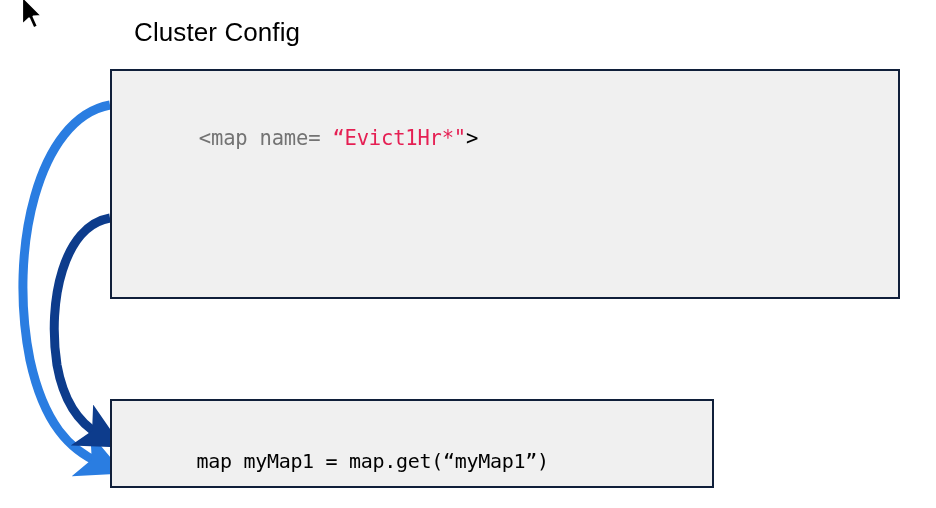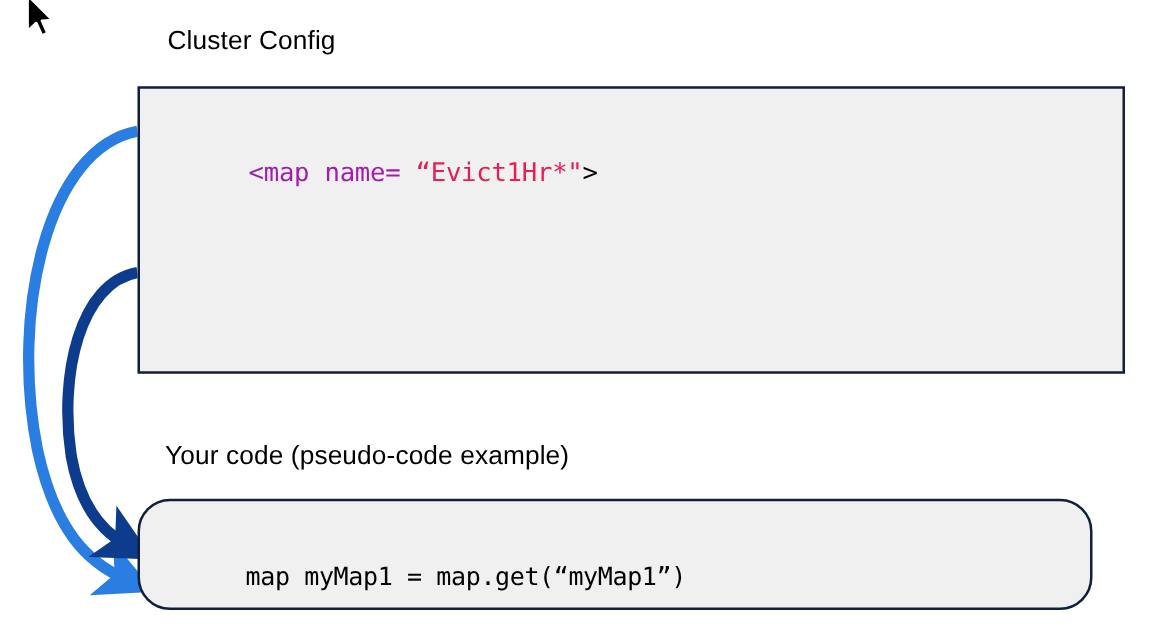--- a/index.html
+++ b/index.html
@@ -28,21 +28,21 @@
     left: 0; top: 0;
     width: 936px;
     height: 508px;
     pointer-events: none;
   }
 
   
   .section-label {
     position: absolute;
     font-family: "Liberation Sans", sans-serif;
-    font-size: 21px;
+    font-size: 26px;
     line-height: 25px;
     color: #000000;
     white-space: nowrap;
     letter-spacing: 0.1px;
   }
   #label-cluster-config { left: 134px; top: 20px; }
   #label-your-code      { left: 132px; top: 352px; }
 
   
   .code-box {
@@ -58,40 +58,39 @@
     left: 110px;
     top: 69px;
     width: 790px;
     height: 230px;
     padding: 16px 0 0 14px;
   }
 
   #your-code-box {
     left: 110px;
     top: 399px;
-    width: 764px;
+    width: 604px;
     height: 89px;
     padding: 11px 0 0 14px;
-    border-radius: 26px;
   }
 
   .code-line {
     font-size: 20.5px;
     line-height: 34px;
     color: #000000;
     white-space: pre;
     letter-spacing: -0.2px;
   }
   #your-code-box .code-line {
     font-size: 20px;
     line-height: 33px;
     letter-spacing: -0.3px;
   }
 
-  .tok-tag    { color: #a21caf; }
+  .tok-tag    { color: #737373; }
   .tok-plain  { color: #000000; }
   .tok-string { color: #e51f53; }
 
   
   #mouse-cursor {
     position: absolute;
     left: 18px;
     top: -6px;
     width: 30px;
     height: 42px;
@@ -122,21 +121,20 @@
   <div class="code-box" id="cluster-config-box">
     <div class="code-line">
       <span class="tok-tag">&lt;map name= </span><span class="tok-string">“Evict1Hr*"</span><span class="tok-plain">&gt;</span>
     </div>
     <div class="code-line">
       
     </div>
 
   </div>
 
-  <div class="section-label" id="label-your-code">Your code (pseudo-code example)</div>
 
   <div class="code-box" id="your-code-box">
     <div class="code-line">
       <span class="tok-plain">map myMap1 = map.get(“myMap1”)</span>
     </div>
 
   </div>
 
   <svg id="mouse-cursor" viewBox="0 0 30 42">
     <path d="M 4 2 L 4 31 L 11 24.5 L 15.5 34.5 L 20 32.3 L 15.6 22.6 L 24 22 Z" fill="#000000" stroke="#ffffff" stroke-width="2.2" stroke-linejoin="round"></path>

